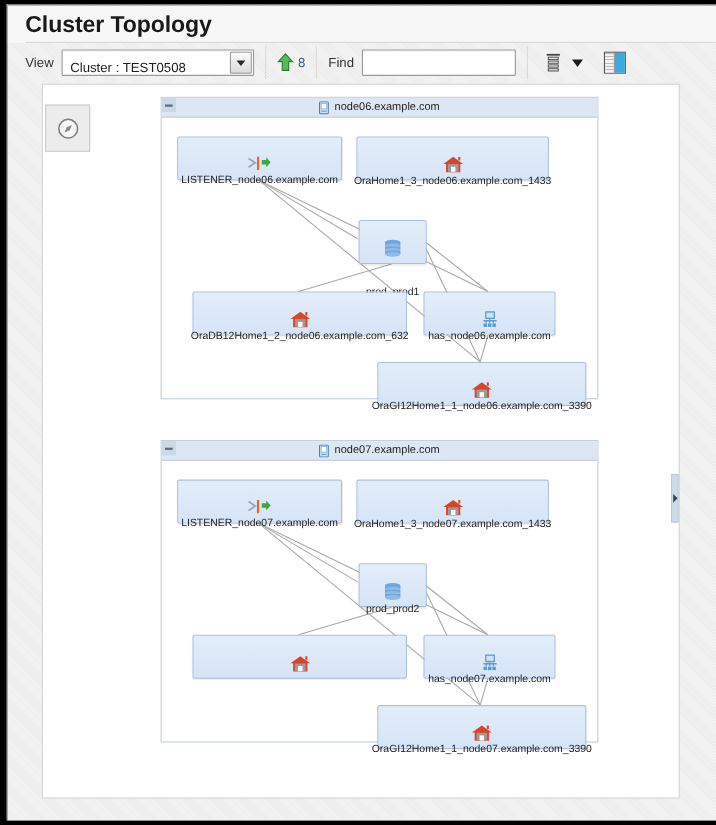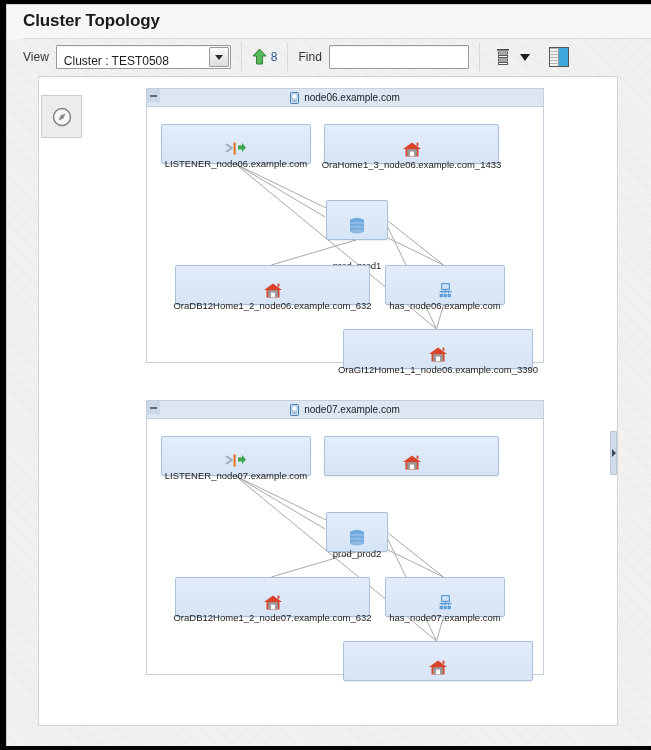--- a/index.html
+++ b/index.html
@@ -28,21 +28,21 @@
 
   
   .title-bar {
     position: absolute;
     left: 0; top: 0; right: 0; height: 34px;
     background: #f7f7f7;
   }
   .page-title {
     position: absolute;
     left: 16px; top: 6px;
-    font-size: 17px;
+    font-size: 21px;
     font-weight: bold;
     color: #1a1a1a;
     letter-spacing: -0.1px;
   }
   .title-rule {
     position: absolute;
     left: 16px; top: 33px; right: 0;
     height: 1px; background: #d9d9d9;
   }
 
@@ -447,20 +447,21 @@
           </div>
           <div class="vbox" style="left: 177px; top: 17px; width: 175px; height: 40px;">
             <div class="vicon">
               <svg width="20" height="17" viewBox="0 0 20 17">
                 <path d="M10 1.5 L19 8 H16.5 V15.5 H3.5 V8 H1 Z" fill="#d9452a"></path>
                 <rect x="5.2" y="8.2" width="9.6" height="7" fill="#9b9b9b"></rect>
                 <rect x="8" y="10.6" width="4" height="4.6" fill="#fff"></rect>
                 <rect x="14.6" y="1.6" width="1.8" height="3.2" fill="#d9452a"></rect>
               </svg>
             </div>
+            <div class="vlabel">OraHome1_3_node07.example.com_1433</div>
           </div>
           <div class="vbox" style="left: 179px; top: 93px; width: 62px; height: 40px;">
             <div class="vicon">
               <svg width="18" height="18" viewBox="0 0 18 18">
                 <ellipse cx="9" cy="3.2" rx="7" ry="2.2" fill="#6fa8dc"></ellipse>
                 <rect x="2" y="3.2" width="14" height="3.4" fill="#6fa8dc"></rect>
                 <ellipse cx="9" cy="6.6" rx="7" ry="2.2" fill="#8dbbe6"></ellipse>
                 <rect x="2" y="7.2" width="14" height="3.2" fill="#6fa8dc"></rect>
                 <ellipse cx="9" cy="10.4" rx="7" ry="2.2" fill="#8dbbe6"></ellipse>
                 <rect x="2" y="11" width="14" height="3.2" fill="#6fa8dc"></rect>
@@ -471,21 +472,20 @@
           </div>
           <div class="vbox" style="left: 28px; top: 158px; width: 195px; height: 40px;">
             <div class="vicon">
               <svg width="20" height="17" viewBox="0 0 20 17">
                 <path d="M10 1.5 L19 8 H16.5 V15.5 H3.5 V8 H1 Z" fill="#d9452a"></path>
                 <rect x="5.2" y="8.2" width="9.6" height="7" fill="#9b9b9b"></rect>
                 <rect x="8" y="10.6" width="4" height="4.6" fill="#fff"></rect>
                 <rect x="14.6" y="1.6" width="1.8" height="3.2" fill="#d9452a"></rect>
               </svg>
             </div>
-            <div class="vlabel">OraDB12Home1_2_node07.example.com_632</div>
           </div>
           <div class="vbox" style="left: 238px; top: 158px; width: 120px; height: 40px; text-align: center;">
             <div class="vicon">
               <svg width="20" height="17" viewBox="0 0 20 17">
                 <rect x="6" y="1" width="9" height="7" rx="0.8" fill="#5b9bd5"></rect>
                 <rect x="7.2" y="2.2" width="6.6" height="4.6" fill="#cfe3f7"></rect>
                 <path d="M4.5 9.5 h12" stroke="#5b9bd5" stroke-width="1.4" fill="none"></path>
                 <path d="M7 9.5 v2 M13.5 9.5 v2 M10.2 8 v3.5" stroke="#5b9bd5" stroke-width="1.2"></path>
                 <rect x="4.6" y="12" width="3.2" height="3.2" fill="#5b9bd5"></rect>
                 <rect x="8.6" y="12" width="3.2" height="3.2" fill="#5b9bd5"></rect>
@@ -496,20 +496,21 @@
           </div>
           <div class="vbox" style="left: 196px; top: 222px; width: 190px; height: 40px;">
             <div class="vicon">
               <svg width="20" height="17" viewBox="0 0 20 17">
                 <path d="M10 1.5 L19 8 H16.5 V15.5 H3.5 V8 H1 Z" fill="#d9452a"></path>
                 <rect x="5.2" y="8.2" width="9.6" height="7" fill="#9b9b9b"></rect>
                 <rect x="8" y="10.6" width="4" height="4.6" fill="#fff"></rect>
                 <rect x="14.6" y="1.6" width="1.8" height="3.2" fill="#d9452a"></rect>
               </svg>
             </div>
+            <div class="vlabel">OraGI12Home1_1_node07.example.com_3390</div>
           </div>
         </div>
     </div>
 
     <div class="splitter">
       <span class="tri"></span>
     </div>
   </div>
 </div>
 

